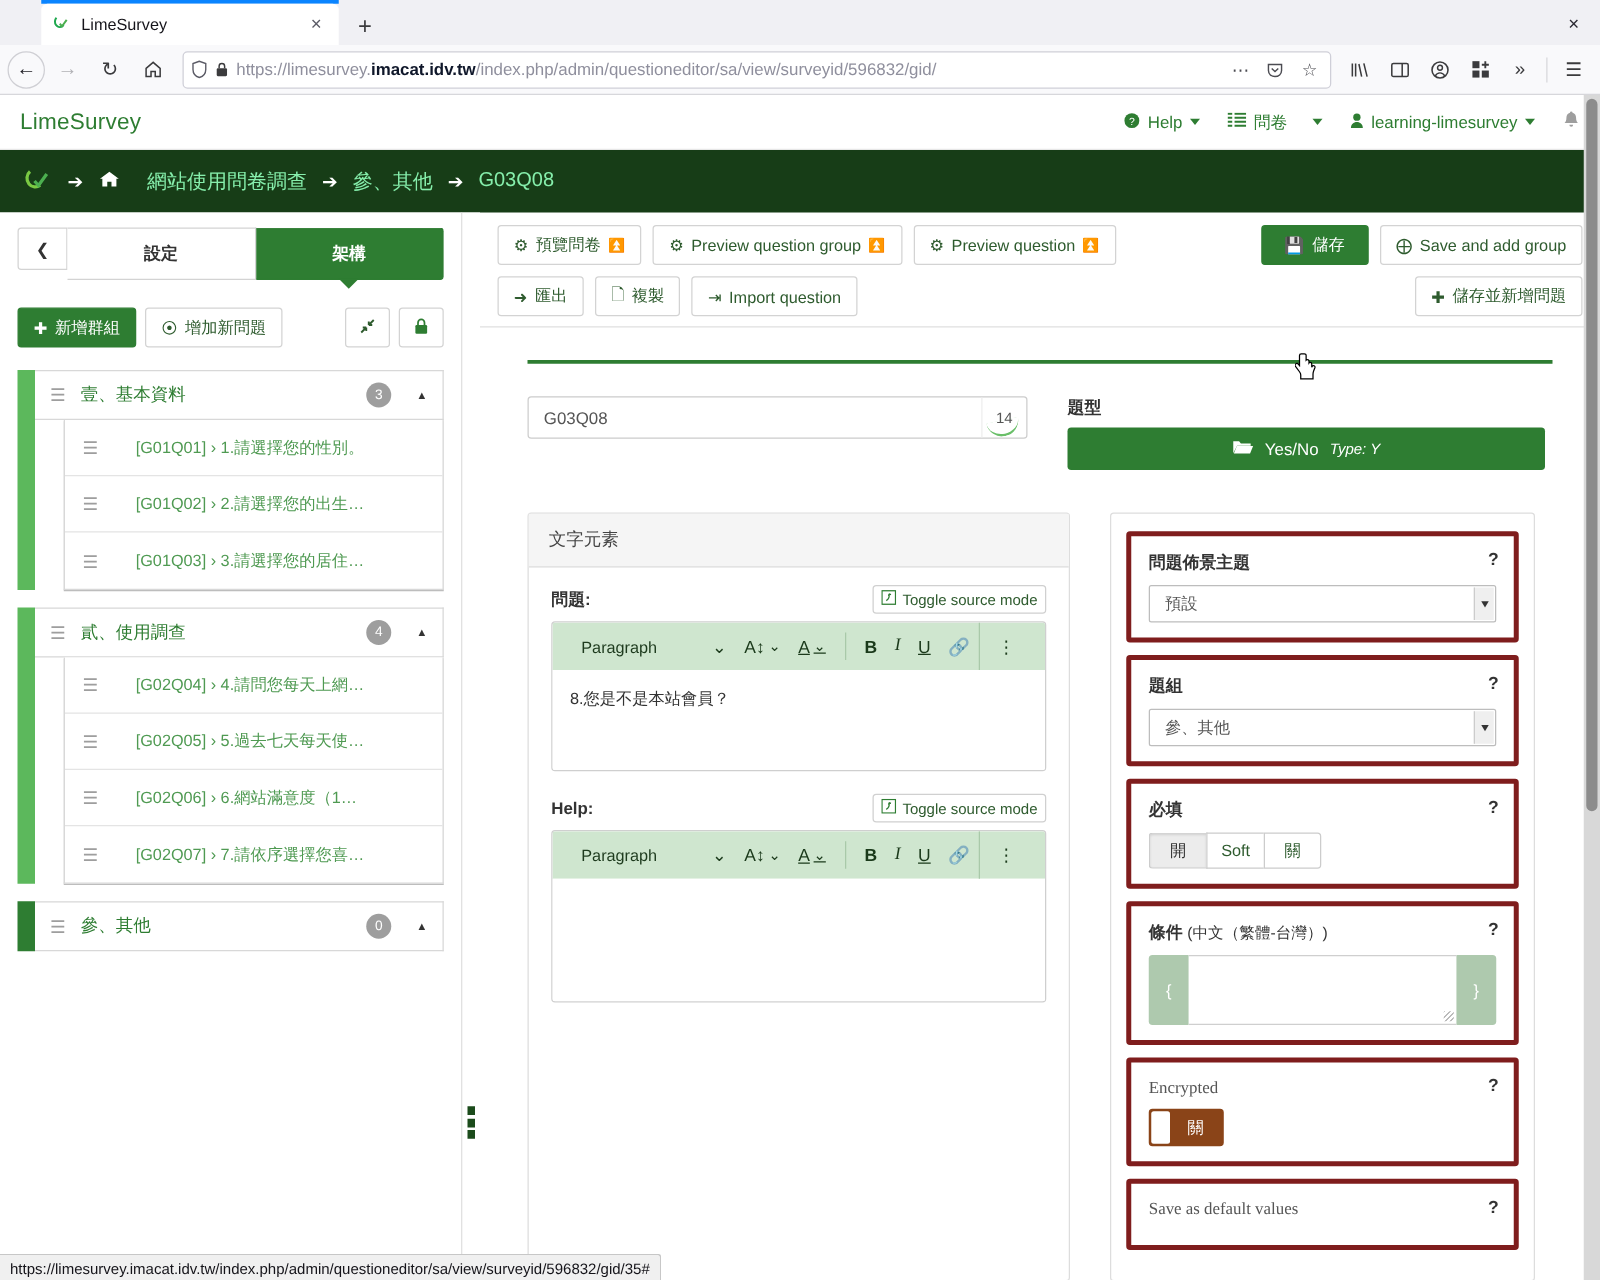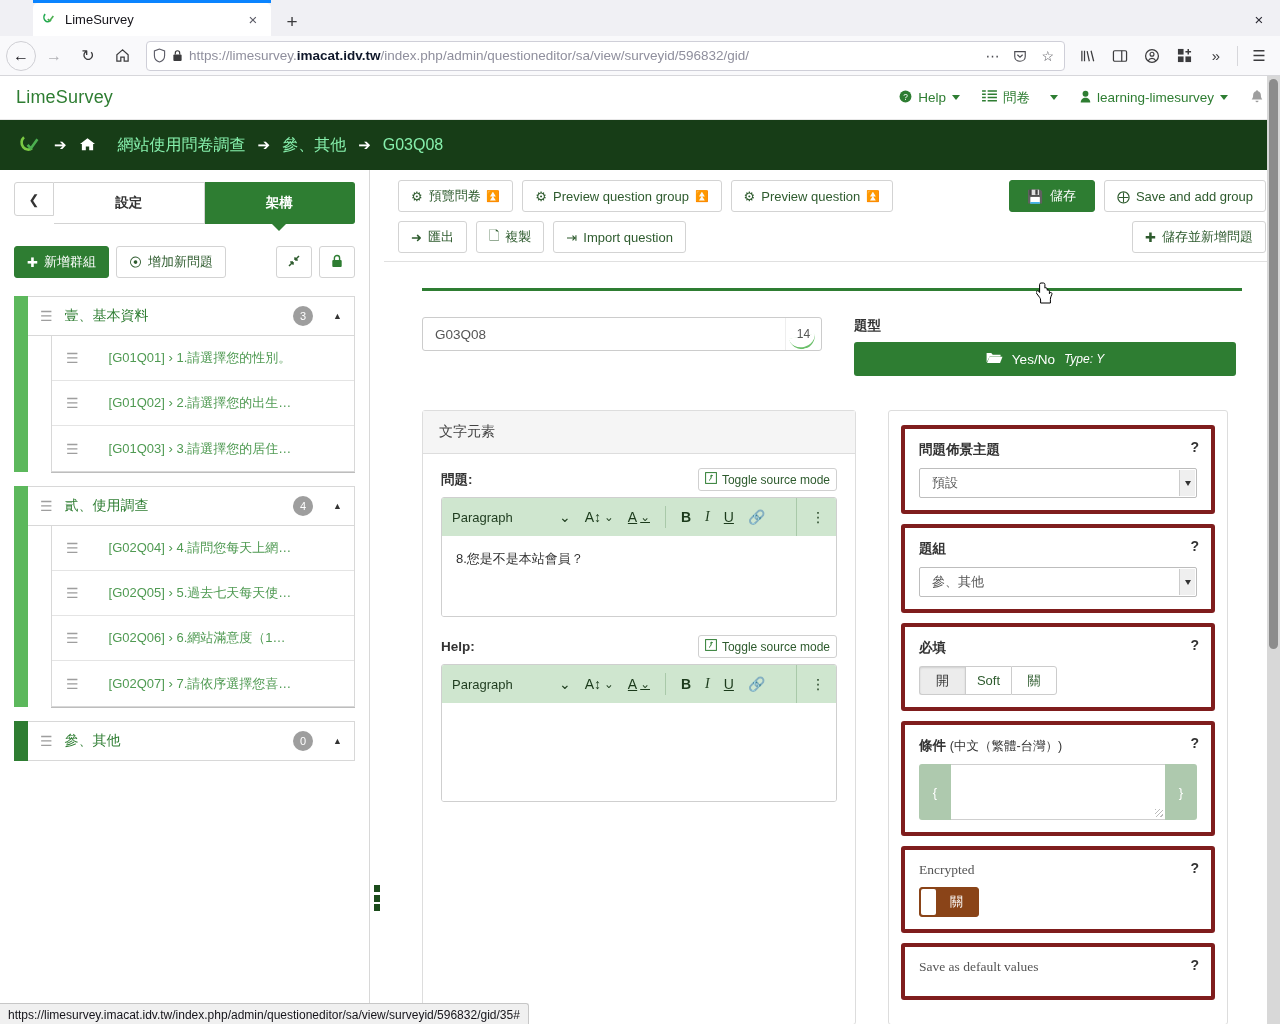--- a/index.html
+++ b/index.html
@@ -187,21 +187,21 @@
   }
   .panel-body { padding:14px 18px 20px 18px; }
 
   .ed-label-row { display:flex; align-items:center; margin-bottom:6px; }
   .ed-label { font-size:13.5px; color:#333; font-weight:bold; }
   .toggle-src {
     margin-left:auto; border:1px solid #d0d0d0; border-radius:3px; background:#fff; color:#2e5b2e;
     font-size:12px; padding:3px 6px; display:flex; align-items:center; gap:5px;
   }
   .editor { border:1px solid #cfcfcf; border-radius:3px; overflow:hidden; }
-  .ed-toolbar { background:#cfe6cf; display:flex; align-items:center; height:38px; padding:0 10px; gap:0; }
+  .ed-toolbar { background:#cfe6cf; display:flex; align-items:center; height:38px; padding:0 23px; gap:0; }
   .ed-para { font-size:13px; color:#1e3b1e; width:100px; }
   .ed-sep-v { width:1px; height:22px; background:#a9c9a9; margin:0 8px; }
   .ed-item { font-size:14px; color:#1b3a1b; padding:0 7px; display:flex; align-items:center; gap:3px; }
   .ed-item.b { font-weight:bold; }
   .ed-item.i { font-style:italic; font-family:"Liberation Serif", serif; }
   .ed-item.u { text-decoration:underline; }
   .ed-kebab { margin-left:auto; padding-left:14px; border-left:1px solid #a9c9a9; height:38px;
     display:flex; align-items:center; color:#1b3a1b; font-size:14px; letter-spacing:1px; }
   .ed-area { background:#fff; padding:14px 14px; font-size:13px; color:#333; }
   .ed-area.q { height:80px; }

